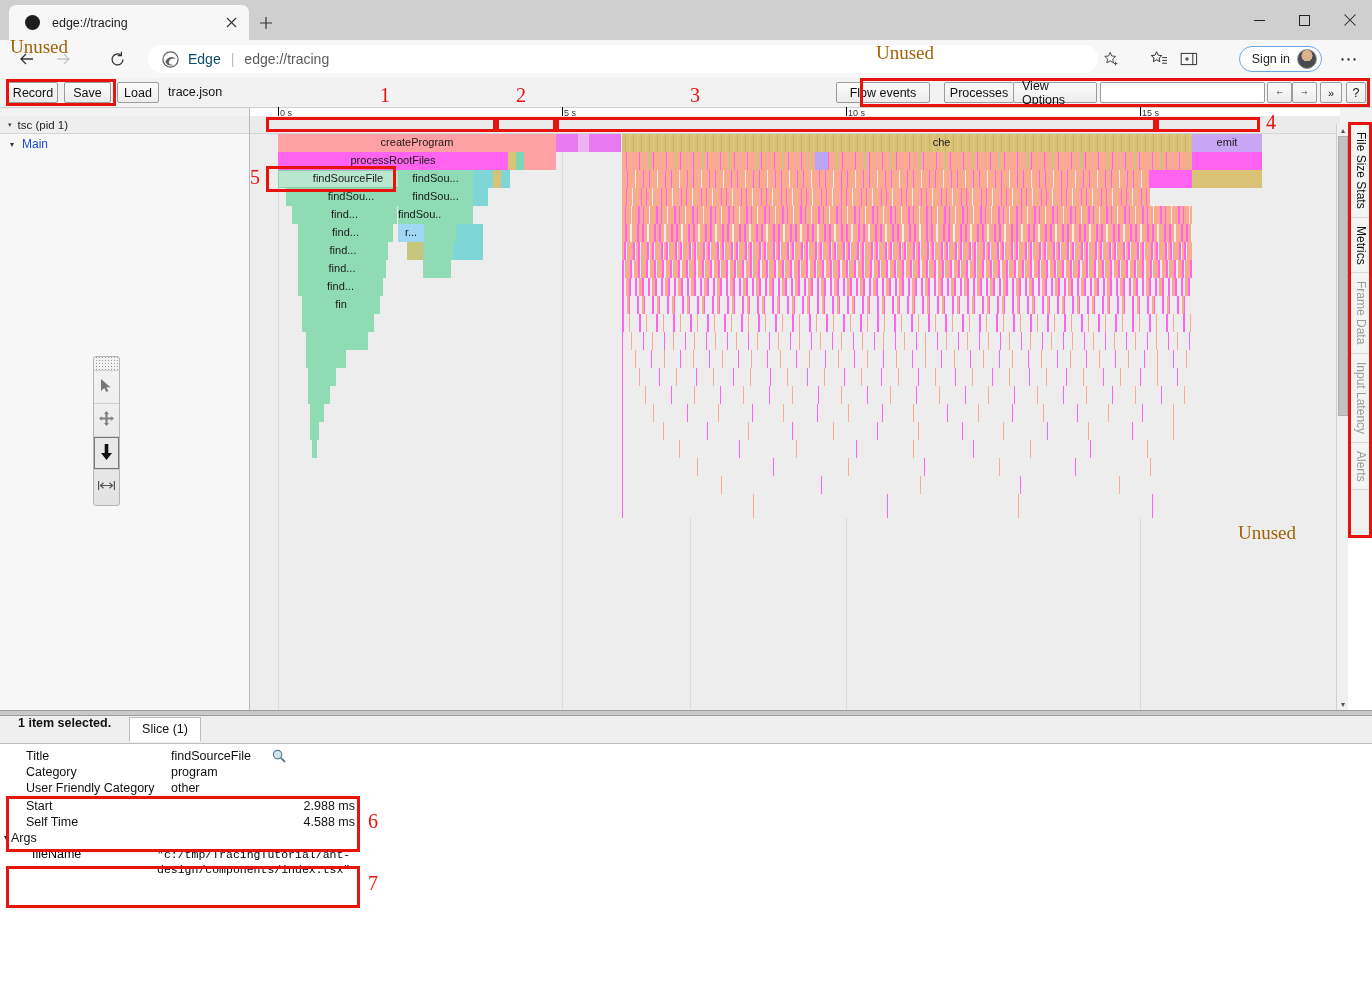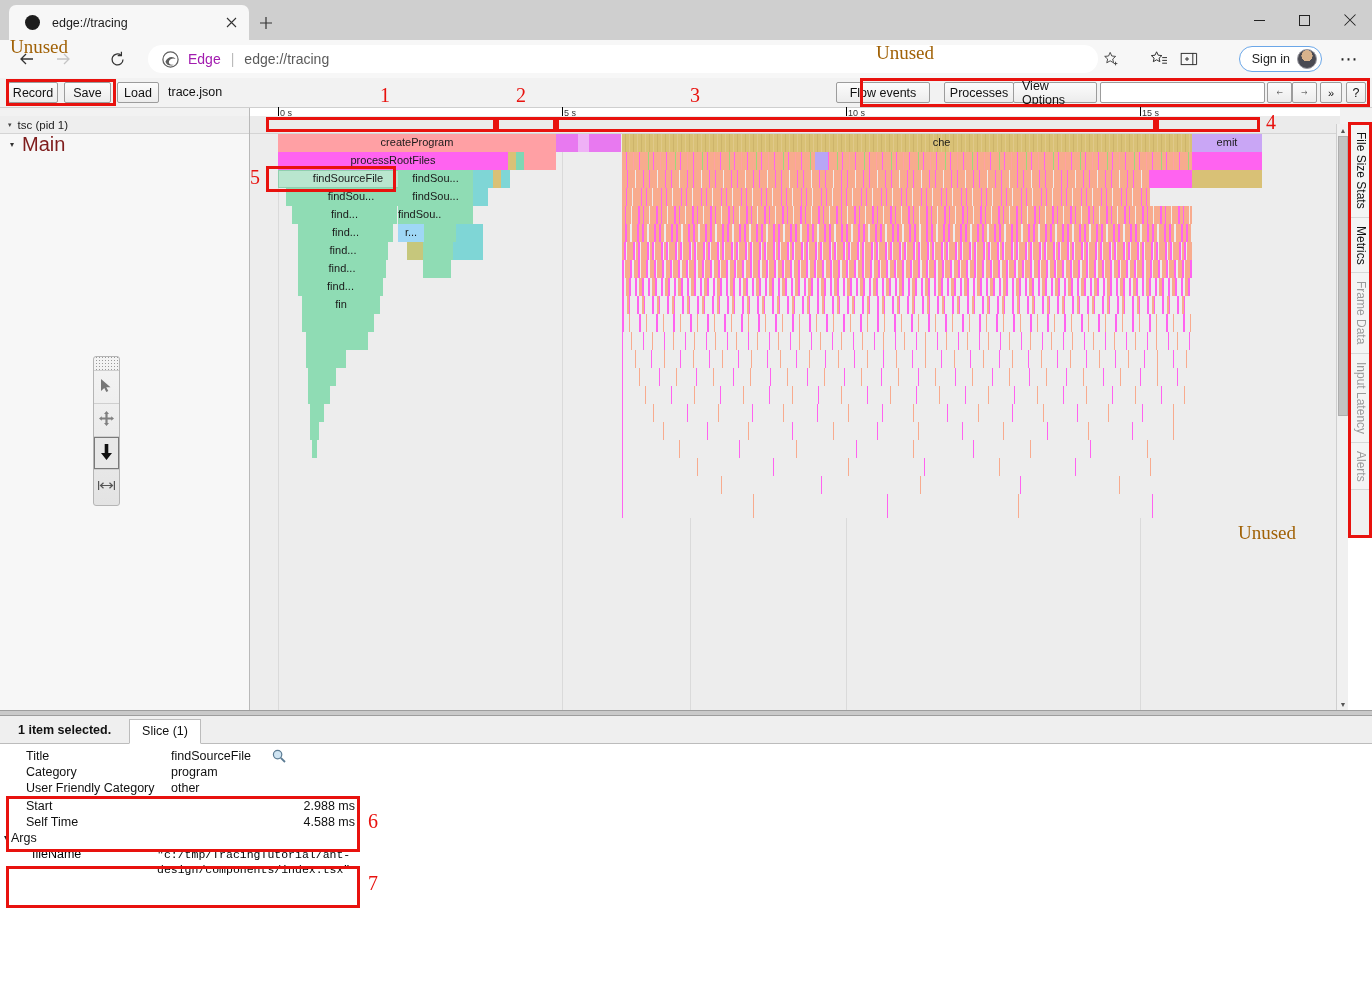--- a/index.html
+++ b/index.html
@@ -53,21 +53,21 @@
   }
   .nav-back{ left:12px; }
   .nav-fwd { left:48px; }
   .nav-reload{ left:102px; }
   .omnibox{
     position:absolute; left:148px; top:5px; width:950px; height:28px;
     background:#fff; border-radius:14px; display:flex; align-items:center;
     padding:0 14px; overflow:hidden;
   }
   .edge-logo{ width:17px;height:17px;flex:0 0 auto;margin-right:9px; }
-  .omnibox .brand{ font-size:14px;color:#a21caf; }
+  .omnibox .brand{ font-size:14px;color:#0c4a6e; }
   .omnibox .sep{ margin:0 10px; color:#bbb; font-size:14px; }
   .omnibox .url{ font-size:14px;color:#5a5a5a; }
   .omni-icons{ position:absolute; top:4px; display:flex; align-items:center; }
   .oi{ width:30px;height:30px;display:flex;align-items:center;justify-content:center;color:#333; }
   .signin{
     position:absolute; right:50px; top:6px; height:26px;
     border:1px solid #6ba7e8; border-radius:13px; background:#fff;
     display:flex;align-items:center; padding:0 4px 0 12px; gap:7px;
   }
   .signin span{ font-size:12.5px; color:#222; }
@@ -146,21 +146,21 @@
     display:flex; align-items:center; padding-left:8px; gap:6px;
   }
   .proc-row .tri{ font-size:7px; color:#444; }
   .proc-row .lbl{ font-size:11.5px; color:#222; }
   .thread-row{
     position:absolute; left:0; top:26px; width:249px; height:20px;
     background:#f7f7f7;
     display:flex; align-items:center; padding-left:10px; gap:8px;
   }
   .thread-row .tri{ font-size:8px; color:#333; }
-  .thread-row .lbl{ font-size:20px; color:#7f1d1d; }
+  .thread-row .lbl{ font-size:12px; color:#1d4ed8; }
 
   .proc-strip{
     position:absolute; left:250px; top:8px; width:1090px; height:18px;
     background:#ebebeb; border-bottom:1px solid #d4d4d4;
   }
 
   .canvas-pane{
     position:absolute; left:250px; top:26px; width:1090px; height:584px;
     background:#ededed; overflow:hidden;
   }
@@ -217,21 +217,21 @@
     position:absolute; left:0; top:710px; width:1372px; height:6px;
     background:#c9c9c9; border-top:1px solid #9d9d9d; border-bottom:1px solid #9d9d9d;
   }
   .details{
     position:absolute; left:0; top:716px; width:1372px; height:274px;
     background:#ffffff;
   }
   .det-tabs{
     position:absolute; left:0; top:0; width:1372px; height:28px;
     background:#efefef; border-bottom:1px solid #bcbcbc;
-    display:flex; align-items:flex-end;
+    display:flex; align-items:flex-start;
   }
   .det-status{ font-size:12.5px; font-weight:bold; color:#111; padding:0 18px 6px 18px; }
   .det-tab{
     font-size:12.5px; color:#111; background:#fff;
     border:1px solid #bcbcbc; border-bottom:1px solid #fff;
     padding:4px 12px 5px 12px; position:relative; top:1px;
   }
   .det-body{ position:absolute; left:0; top:28px; width:1372px; height:246px; }
   .drow{ position:relative; height:16px; display:flex; align-items:center;margin-left:14px; }
   .dkey{ position:absolute; left:12px; font-size:12.5px; color:#111; }

